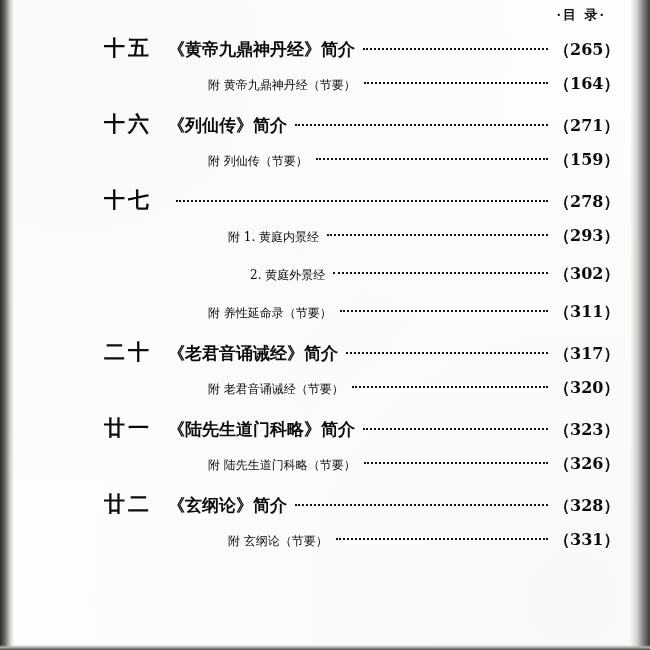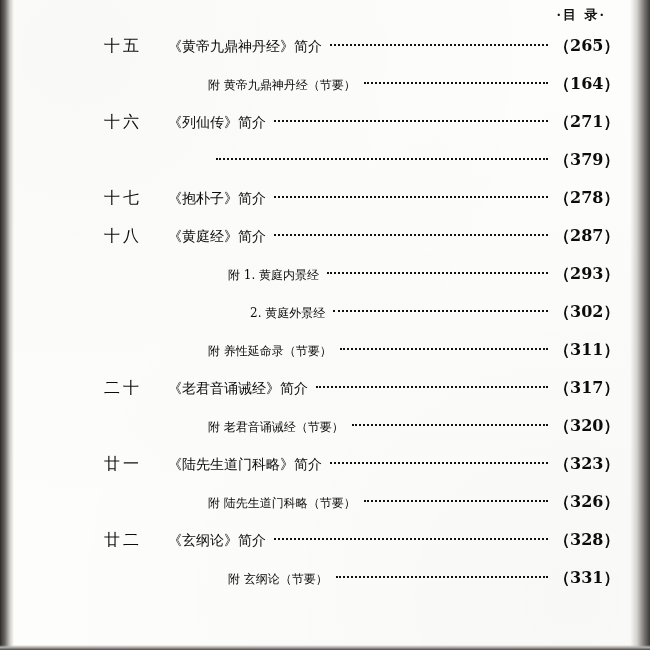--- a/index.html
+++ b/index.html
@@ -64,29 +64,29 @@
     display: flex;
     align-items: baseline;
     height: 38px;
     color: #0c0c0c;
   }
   .entry.sub { height: 38px; }
 
   .num {
     width: 64px;
     flex: 0 0 64px;
-    font-size: 16px;
-    font-weight: normal;
+    font-size: 21px;
+    font-weight: bold;
     letter-spacing: 3px;
     white-space: nowrap;
   }
 
   .title {
-    font-size: 14px;
-    font-weight: normal;
+    font-size: 17px;
+    font-weight: bold;
     white-space: nowrap;
     letter-spacing: 0px;
   }
   .title.light {
     font-weight: normal;
     font-size: 12px;
   }
   .leader {
     flex: 1 1 auto;
     position: relative;
@@ -137,34 +137,28 @@
       </div>
       <div class="entry">
         <div class="num">十六</div>
         <div class="title">《列仙传》简介</div>
         <div class="leader"></div>
         <div class="page-no">（271）</div>
       </div>
       <div class="entry sub">
         <div class="num"></div>
         <div style="flex: 0 0 40px; width: 40px;"></div>
-        <div class="leader"></div>
-        <div class="page-no">（379）</div>
+        <div class="title light">附  列仙传（节要）</div>
+        <div class="leader"></div>
+        <div class="page-no">（159）</div>
       </div>
       <div class="entry">
         <div class="num">十七</div>
-        <div class="title">《抱朴子》简介</div>
         <div class="leader"></div>
         <div class="page-no">（278）</div>
-      </div>
-      <div class="entry">
-        <div class="num">十八</div>
-        <div class="title">《黄庭经》简介</div>
-        <div class="leader"></div>
-        <div class="page-no">（287）</div>
       </div>
       <div class="entry sub">
         <div class="num"></div>
         <div style="flex: 0 0 60px; width: 60px;"></div>
         <div class="title light">附  1. 黄庭内景经</div>
         <div class="leader"></div>
         <div class="page-no">（293）</div>
       </div>
       <div class="entry sub">
         <div class="num"></div>

